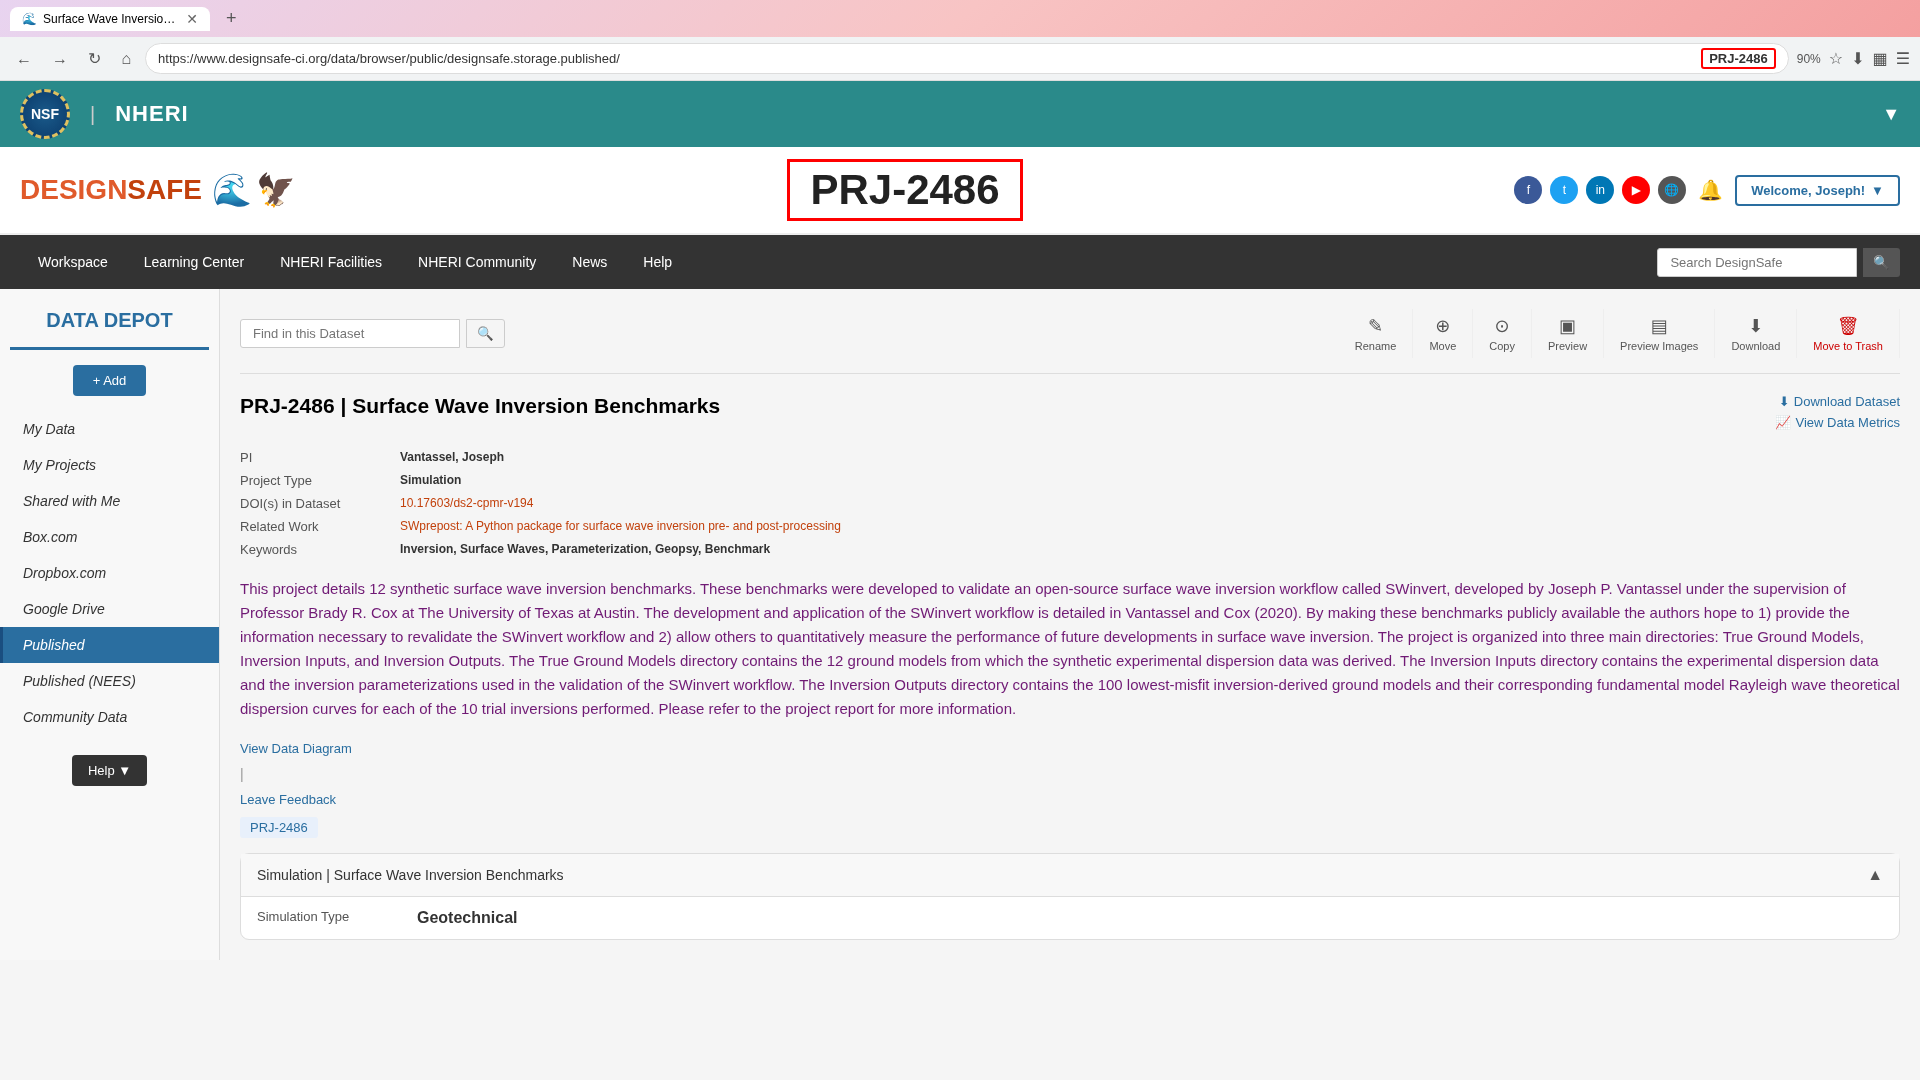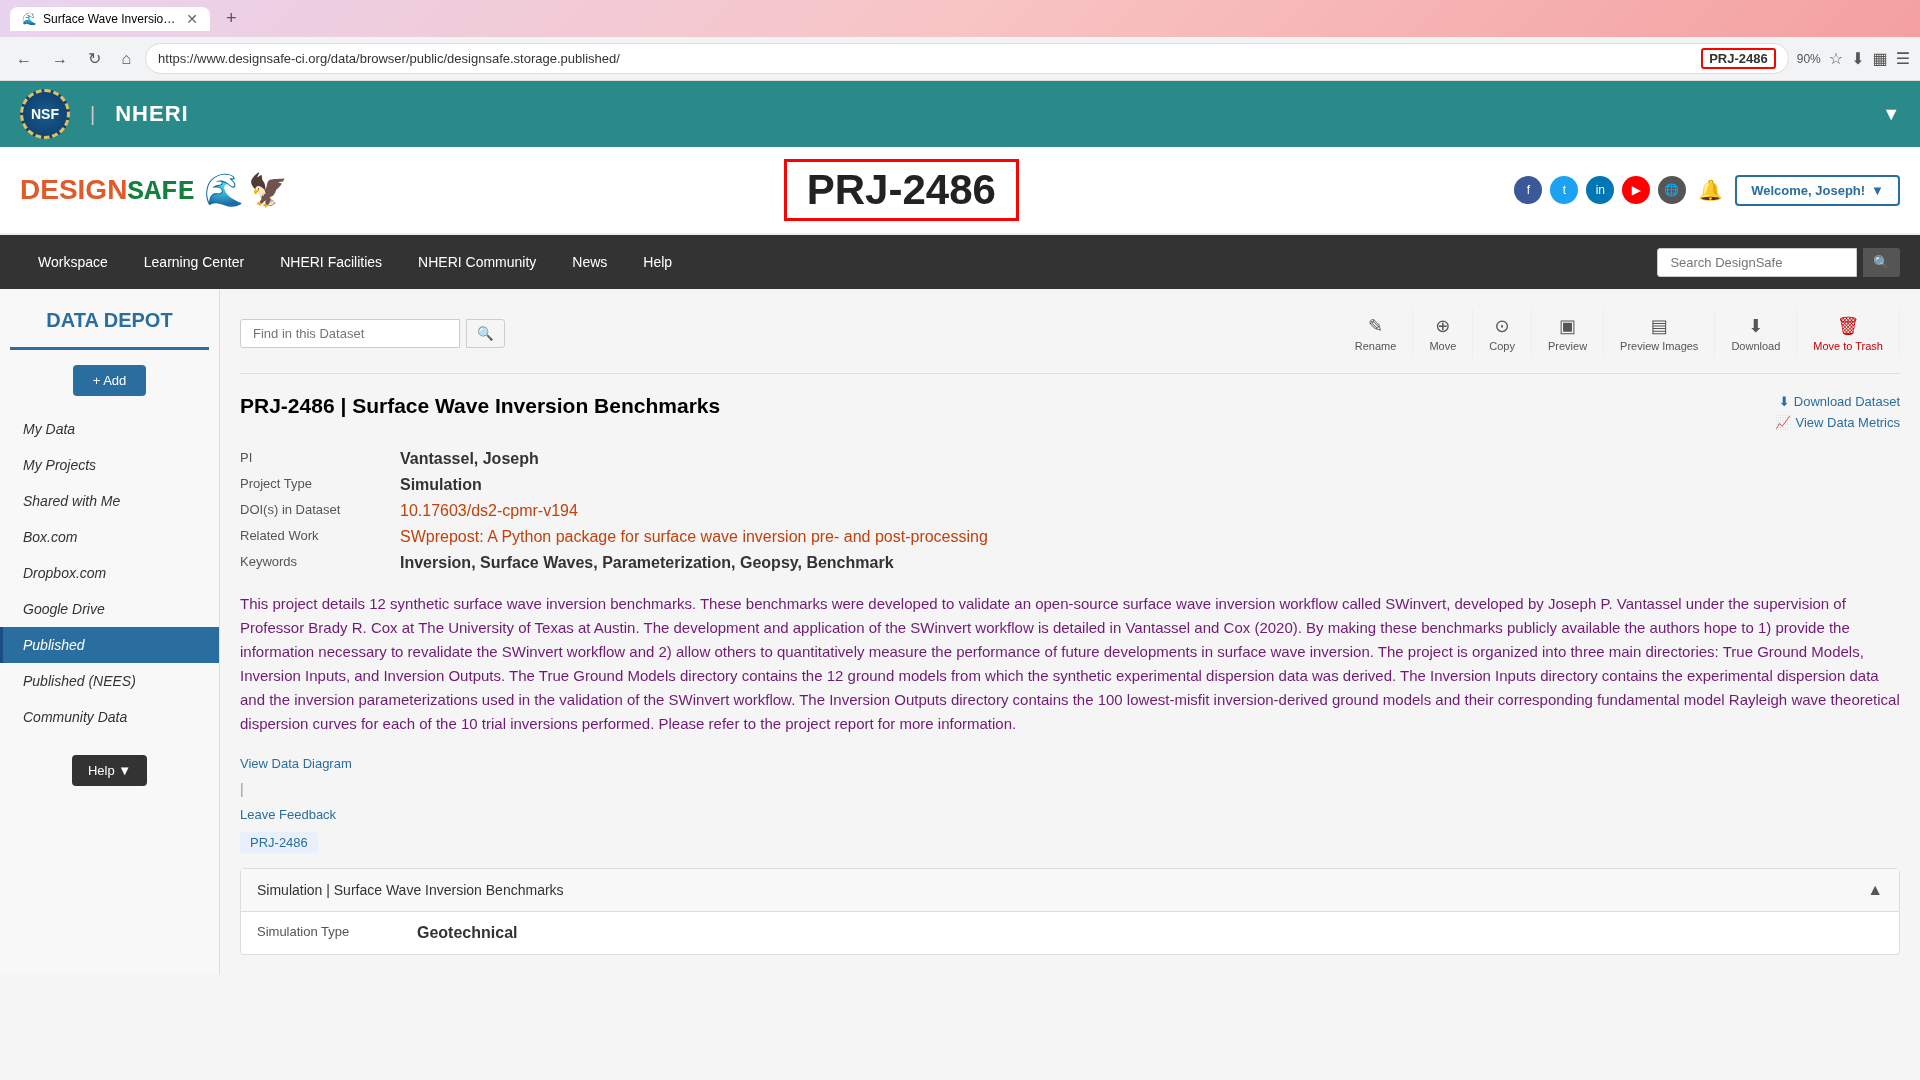--- a/index.html
+++ b/index.html
@@ -23,21 +23,21 @@
 
     
     .site-header-top { background: #2a8a8a; display: flex; align-items: center; justify-content: space-between; padding: 8px 20px; }
     .site-logo-area { display: flex; align-items: center; gap: 20px; }
     .nsf-logo { width: 50px; height: 50px; border-radius: 50%; border: 3px dashed #e0c060; background: radial-gradient(circle, #1a5a8a, #0a3a6a); display: flex; align-items: center; justify-content: center; color: white; font-size: 14px; font-weight: bold; }
     .nheri-logo { color: white; font-size: 22px; font-weight: bold; letter-spacing: 1px; }
 
     .site-header-main { background: white; padding: 12px 20px; display: flex; align-items: center; justify-content: space-between; border-bottom: 2px solid #eee; }
     .site-title { display: flex; align-items: center; gap: 10px; }
     .design-text { color: #e05a2b; }
-    .safe-text { color: #15803d; font-family: Liberation Mono, monospace; }
+    .safe-text { color: #c2410c; }
     .logo-icons { display: flex; gap: 4px; }
 
     .prj-banner { text-align: center; font-size: 42px; font-weight: bold; border: 3px solid red; padding: 4px 20px; color: #222; background: white; }
 
     .header-user-area { display: flex; align-items: center; gap: 12px; }
     .social-icons { display: flex; gap: 8px; }
     .social-icon { width: 28px; height: 28px; border-radius: 50%; background: #333; display: flex; align-items: center; justify-content: center; color: white; font-size: 12px; cursor: pointer; }
     .notification-bell { font-size: 20px; color: #333; cursor: pointer; }
     .welcome-btn { background: white; border: 2px solid #2a6ea0; color: #2a6ea0; padding: 6px 14px; border-radius: 4px; cursor: pointer; font-size: 13px; font-weight: bold; display: flex; align-items: center; gap: 6px; }
 
@@ -73,34 +73,34 @@
     .toolbar-action.danger { color: #c00; }
     .toolbar-action.danger .icon { color: #c00; }
 
     
     .project-header { display: flex; justify-content: space-between; align-items: flex-start; margin-bottom: 20px; }
     .project-actions { display: flex; flex-direction: column; gap: 6px; align-items: flex-end; }
     .project-action-link { color: #2a6ea0; text-decoration: none; font-size: 13px; display: flex; align-items: center; gap: 4px; }
 
     .project-meta { display: grid; grid-template-columns: 160px 1fr; row-gap: 8px; margin-bottom: 20px; }
     .meta-label { color: #555; font-size: 13px; }
-    .meta-value { font-size: 16px; color: #333; }
+    .meta-value { font-size: 12px; color: #333; }
     .meta-value.bold { font-weight: bold; }
     .meta-value a { color: #c2410c; text-decoration: none; text-align: center; }
 
     .project-description { font-size: 15px; color: #701a75; line-height: 1.6; margin-bottom: 20px; }
 
     .project-links { display: flex; gap: 10px; margin-bottom: 10px; flex-direction: column; }
     .project-link { color: #2a6ea0; text-decoration: none; font-size: 13px; }
     .link-separator { color: #999; }
 
     .project-tag { display: inline-block; background: #e8f0fb; color: #2a6ea0; padding: 3px 10px; border-radius: 3px; font-size: 13px; margin-bottom: 15px; }
 
     
-    .simulation-section { border: 1px solid #ddd; border-radius: 4px; background: white; }
+    .simulation-section { border: 1px solid #ddd; border-radius: 9px; background: white; }
     .simulation-header { background: #f8f8f8; padding: 12px 16px; display: flex; justify-content: space-between; align-items: center; border-bottom: 1px solid #ddd; }
     .simulation-header-text { font-size: 14px; color: #333; }
     .simulation-toggle { color: #555; font-size: 16px; cursor: pointer; }
     .simulation-body { padding: 12px 16px; }
     .sim-meta { display: grid; grid-template-columns: 160px 1fr; row-gap: 6px; }
     .sim-label { color: #555; font-size: 13px; }
     .sim-value { font-size: 16px; font-weight: bold; color: #333; }
   </style>
 </head>
 <body>

